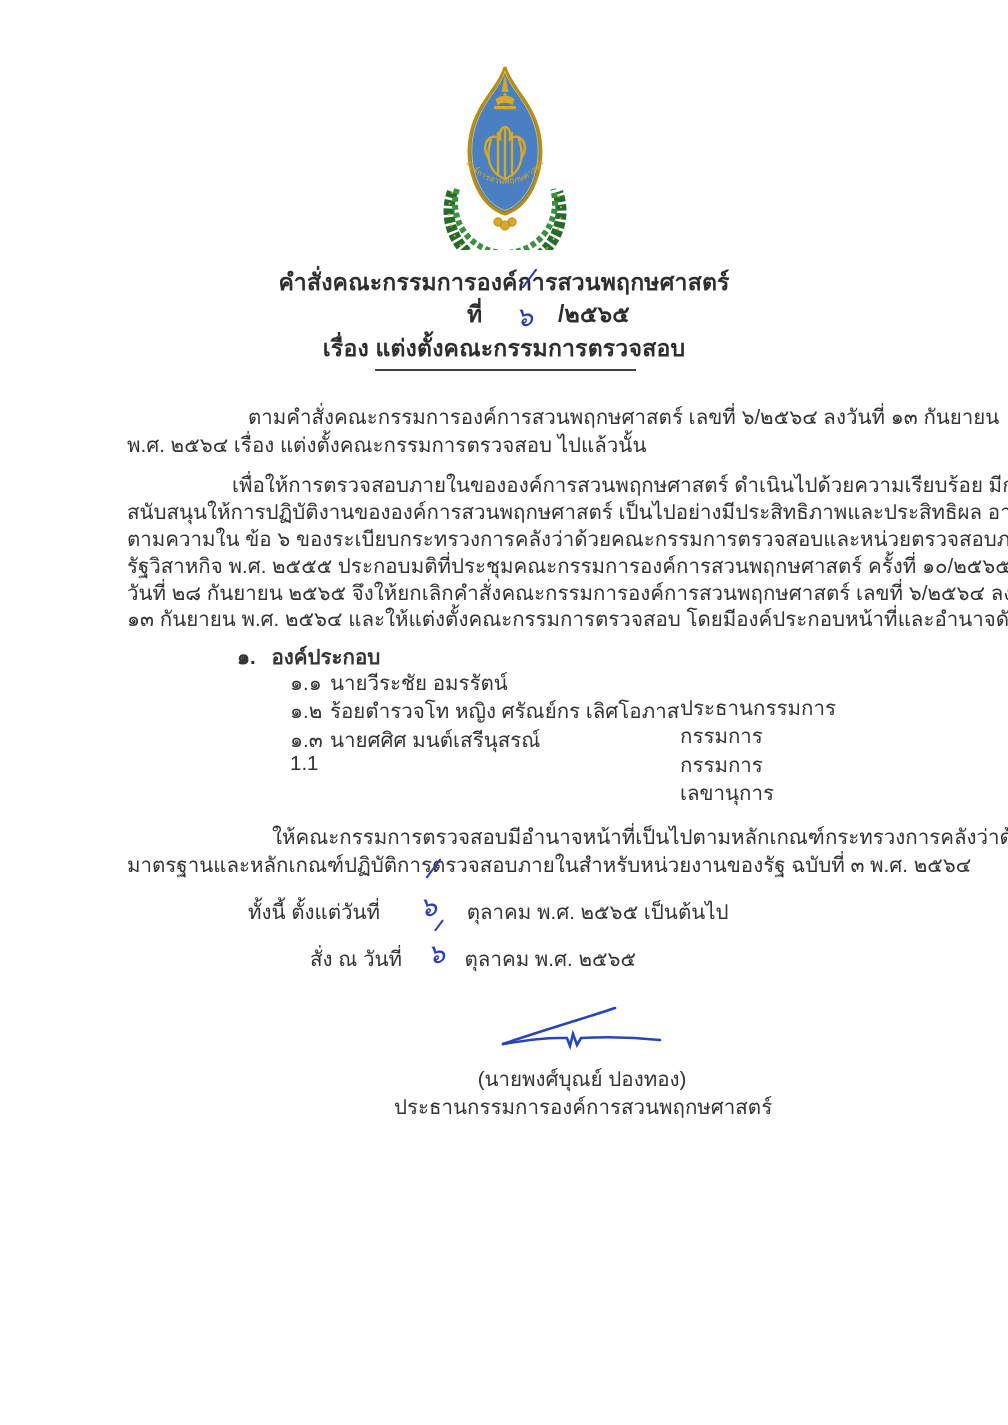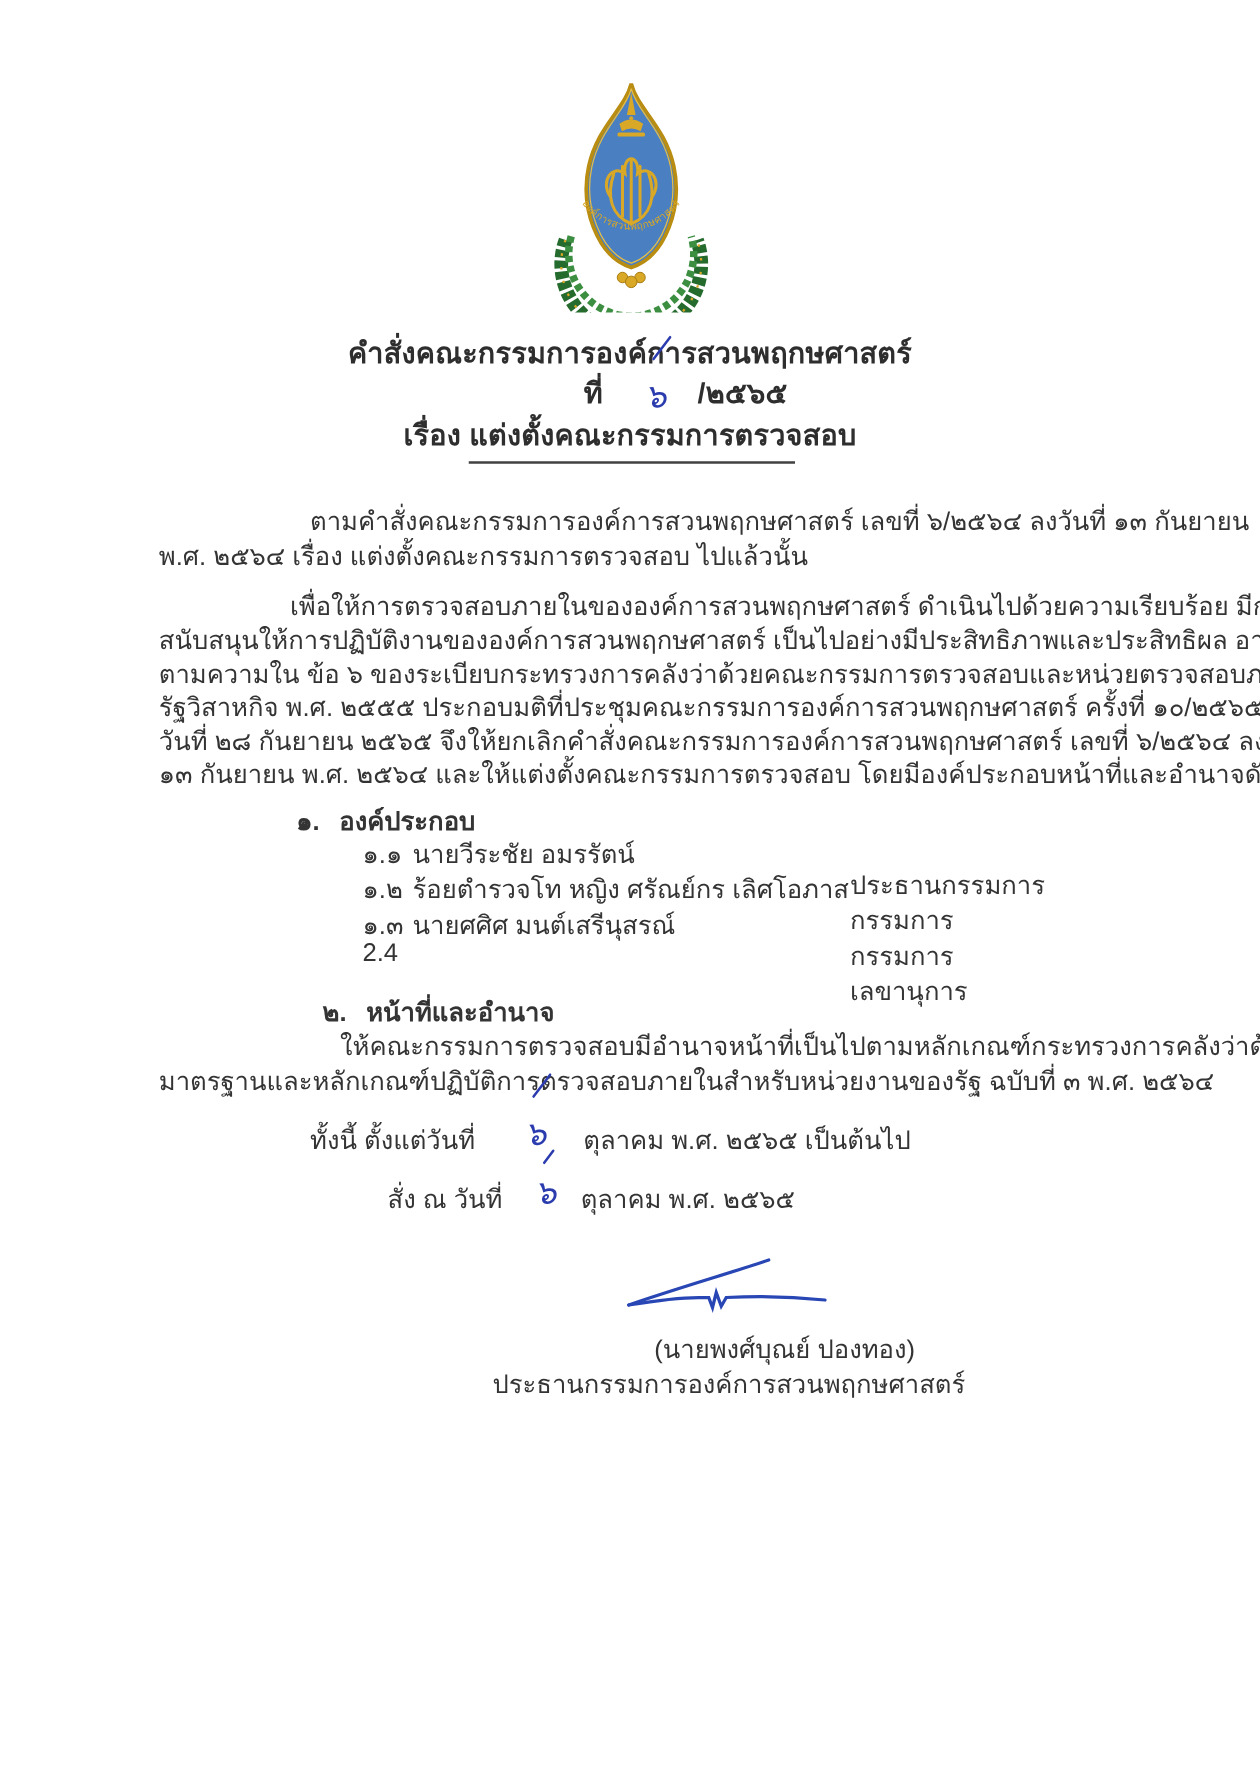--- a/index.html
+++ b/index.html
@@ -22,21 +22,21 @@
     transform:rotate(-5deg) translateY(-3px);
   }
   .hw::before{
     content:"";position:absolute;left:9px;top:-8px;width:24px;height:2px;
     background:#2b3cae;border-radius:2px;transform:rotate(-48deg);transform-origin:left center;
   }
   .hw-sm::before{width:14px;top:-2px;}
   .member-num{position:absolute;left:290px;}
   .member-name{position:absolute;left:330px;}
   .member-role{position:absolute;left:680px;margin-top:25px;}
-  .sig-name{left:432px;width:300px;text-align:right;}
+  .sig-name{left:432px;width:300px;text-align:center;}
   .sig-title{left:394px;width:360px;text-align:center;}
 </style>
 </head>
 <body>
 
 <div class="page">
 
   <div class="abs" style="left:440px;top:60px;width:130px;height:190px;">
     <svg width="130" height="190" viewBox="0 0 130 188">
 
@@ -117,28 +117,24 @@
     <span class="member-num">๑.๒</span>
     <span class="member-name">ร้อยตำรวจโท หญิง ศรัณย์กร เลิศโอภาส</span>
     <span class="member-role">กรรมการ</span>
   </div>
   <div class="abs bt" style="left:0;top:723px;width:967px;height:26px;">
     <span class="member-num">๑.๓</span>
     <span class="member-name">นายศศิศ มนต์เสรีนุสรณ์</span>
     <span class="member-role">กรรมการ</span>
   </div>
   <div class="abs bt" style="left:0;top:751px;width:1008px;height:26px;">
-    <span class="member-num">2.4</span>
+    <span class="member-num">1.1</span>
     <span class="member-role">เลขานุการ</span>
   </div>
 
-  <div class="abs bt bold" style="left:258px;top:793px;">
-    <span>๒.</span>
-    <span style="margin-left:10px;">หน้าที่และอำนาจ</span>
-  </div>
   <div>
     <div class="abs bt" style="left:272px;top:820px;">ให้คณะกรรมการตรวจสอบมีอำนาจหน้าที่เป็นไปตามหลักเกณฑ์กระทรวงการคลังว่าด้วย</div>
     <div class="abs bt" style="left:127px;top:848px;">มาตรฐานและหลักเกณฑ์ปฏิบัติการตรวจสอบภายในสำหรับหน่วยงานของรัฐ ฉบับที่ ๓ พ.ศ. ๒๕๖๔</div>
   </div>
 
   <div class="abs bt" style="left:248px;top:888px;">
     <span>ทั้งนี้  ตั้งแต่วันที่</span>
     <span class="hw" style="margin:0 24px 0 34px;">๖</span>
     <span>ตุลาคม พ.ศ. ๒๕๖๕  เป็นต้นไป</span>
   </div>

